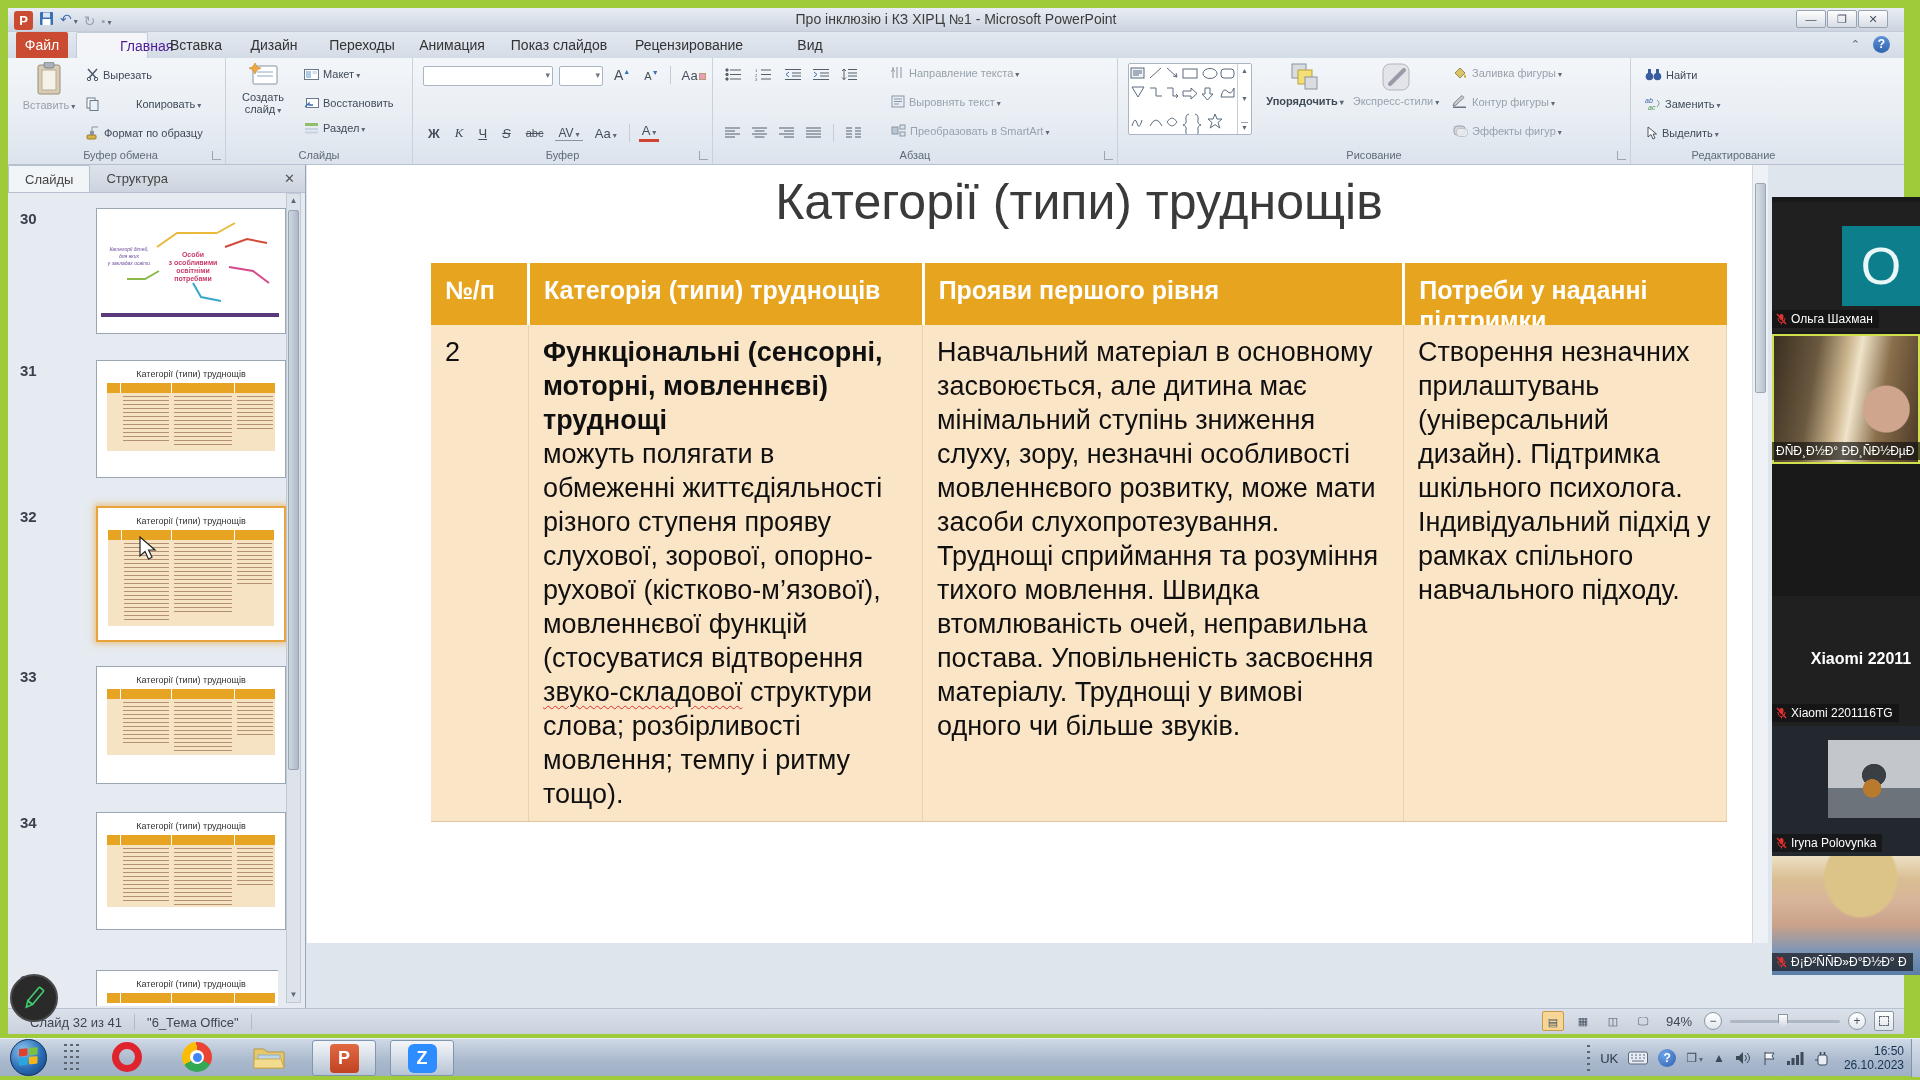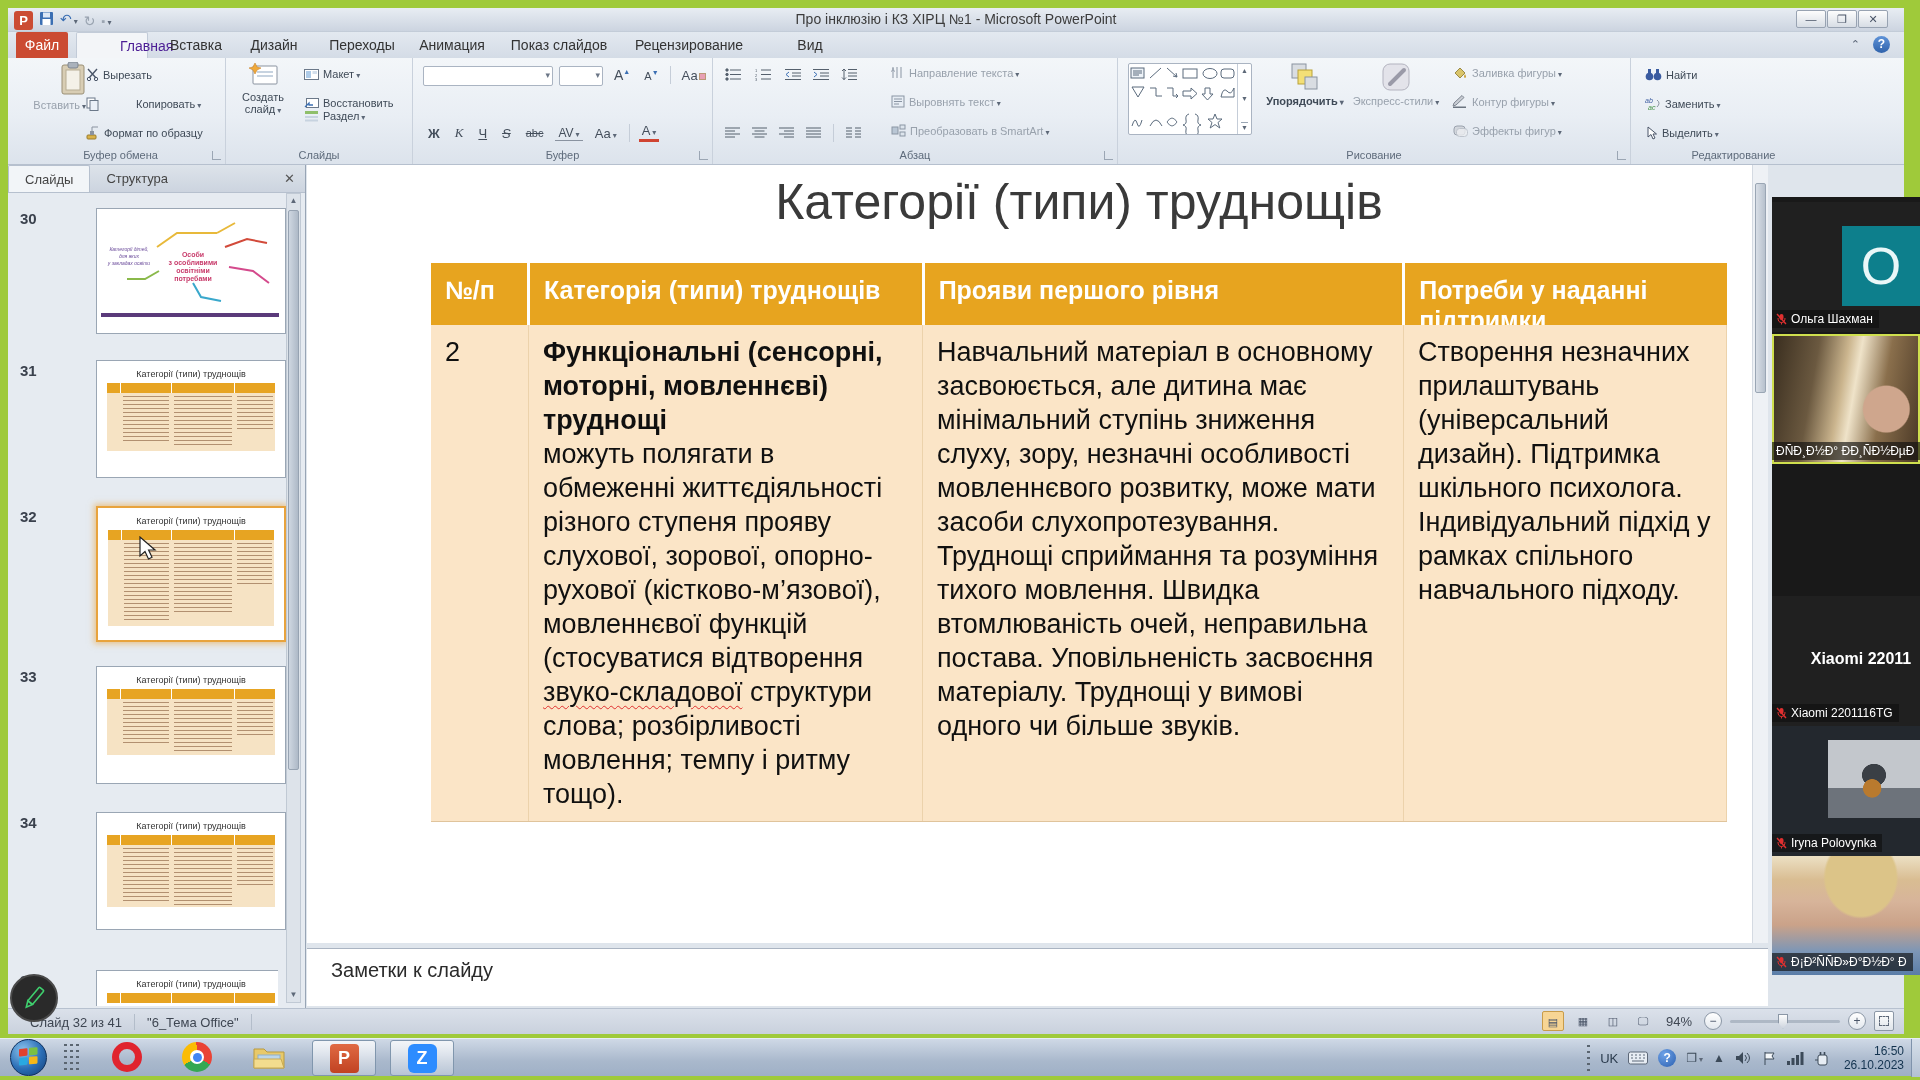--- a/index.html
+++ b/index.html
@@ -220,21 +220,21 @@
     <div class="rtab" style="left:498px;width:106px;">Показ слайдов</div>
     <div class="rtab" style="left:622px;width:118px;">Рецензирование</div>
     <div class="rtab" style="left:778px;width:48px;">Вид</div>
     <div class="ribcollapse">⌃</div>
     <div class="ribhelp">?</div>
   </div>
 
   <div class="ribbon">
 
     <div class="rgroup" style="left:8px;width:210px;">
-      <div class="bigbtn dis" style="left:8px;text-align:right;">
+      <div class="bigbtn dis" style="left:2px;">
         <svg class="pic" width="26" height="34" viewBox="0 0 26 34">
           <rect x="2" y="3" width="22" height="29" rx="2" fill="#d8cdb4" stroke="#9a8f76"></rect>
           <rect x="8" y="0" width="10" height="6" rx="2" fill="#aab2bc" stroke="#7d8590"></rect>
           <rect x="6" y="8" width="14" height="20" fill="#f4f1e8" stroke="#b7ad94"></rect>
         </svg>
         <div class="blabel dd">Вставить</div>
       </div>
       <div class="rrow" style="left:70px;top:10px;">
         <svg class="pic" width="13" height="13" viewBox="0 0 13 13">
           <path d="M2,1 L10,10 M11,1 L3,10" stroke="#4a5568" stroke-width="1.4" fill="none"></path>
@@ -280,21 +280,21 @@
         </svg>
         <span class="dd">Макет</span>
       </div>
       <div class="rrow" style="left:78px;top:39px;">
         <svg class="pic" width="15" height="12" viewBox="0 0 15 12">
           <rect x="2.5" y="1.5" width="12" height="9" fill="#fff" stroke="#6b7889"></rect>
           <path d="M1,10 L5,6 L5,8 L9,8" stroke="#3b6fb3" fill="none" stroke-width="1.3"></path>
         </svg>
         <span>Восстановить</span>
       </div>
-      <div class="rrow" style="left:78px;top:52px;text-align:center;">
+      <div class="rrow" style="left:78px;top:64px;text-align:center;">
         <svg class="pic" width="15" height="12" viewBox="0 0 15 12">
           <rect x="1" y="1" width="13" height="3" fill="#8fbf6a"></rect>
           <rect x="1" y="6" width="13" height="2" fill="#c7d3e0"></rect>
             <rect x="1" y="9.5" width="13" height="2" fill="#c7d3e0"></rect>
         </svg>
         <span class="dd">Раздел</span>
       </div>
       <div class="glabel">Слайды</div>
     </div>
 
@@ -658,23 +658,20 @@
         </div>
         <div class="td tb3">Навчальний матеріал в основному засвоюється, але дитина має мінімальний ступінь зниження слуху, зору, незначні особливості мовленнєвого розвитку, може мати засоби слухопротезування. Труднощі сприймання та розуміння тихого мовлення. Швидка втомлюваність очей, неправильна постава. Уповільненість засвоєння матеріалу. Труднощі у вимові одного чи більше звуків.</div>
         <div class="td tb4">Створення незначних прилаштувань (універсальний дизайн). Підтримка шкільного психолога. Індивідуальний підхід у рамках спільного навчального підходу.</div>
       </div>
     </div>
     <div class="edscroll">
         <div class="edthumb"></div>
       </div>
   </div>
 
-  <div class="notes">
-    <div class="notes-text">Заметки к слайду</div>
-  </div>
 
   <div class="statusbar">
     <div class="st-left">
       <span>Слайд 32 из 41</span>
       <span class="st-sep"></span>
       <span>"6_Тема Office"</span>
       <span class="st-sep"></span>
     </div>
     <div class="st-right">
       <div class="viewbtn sel">▤</div>

